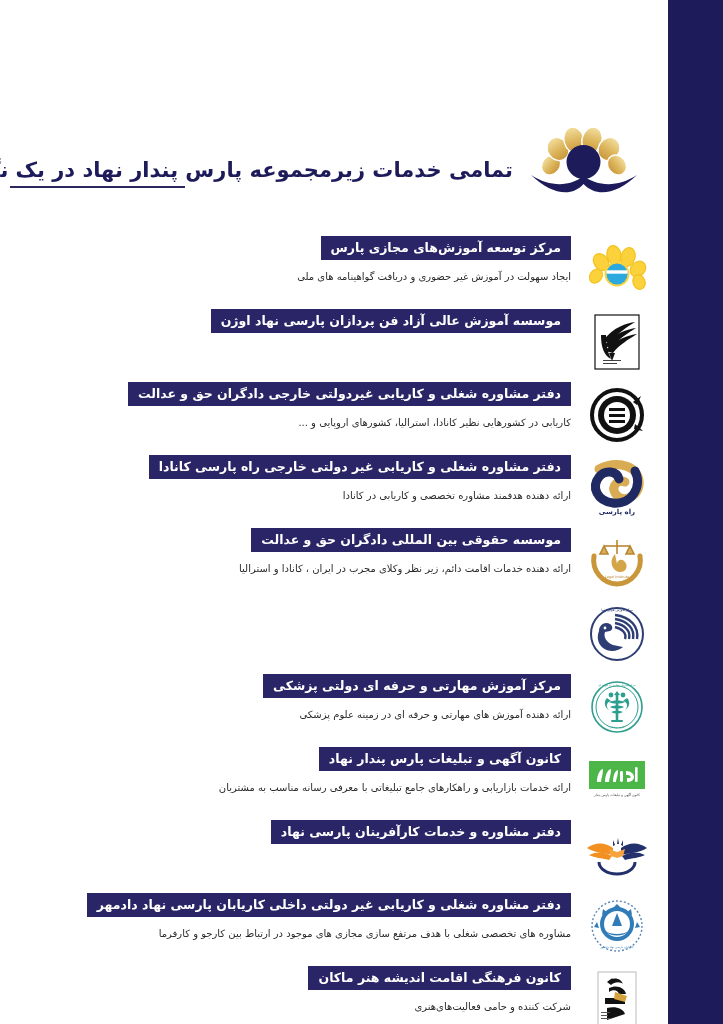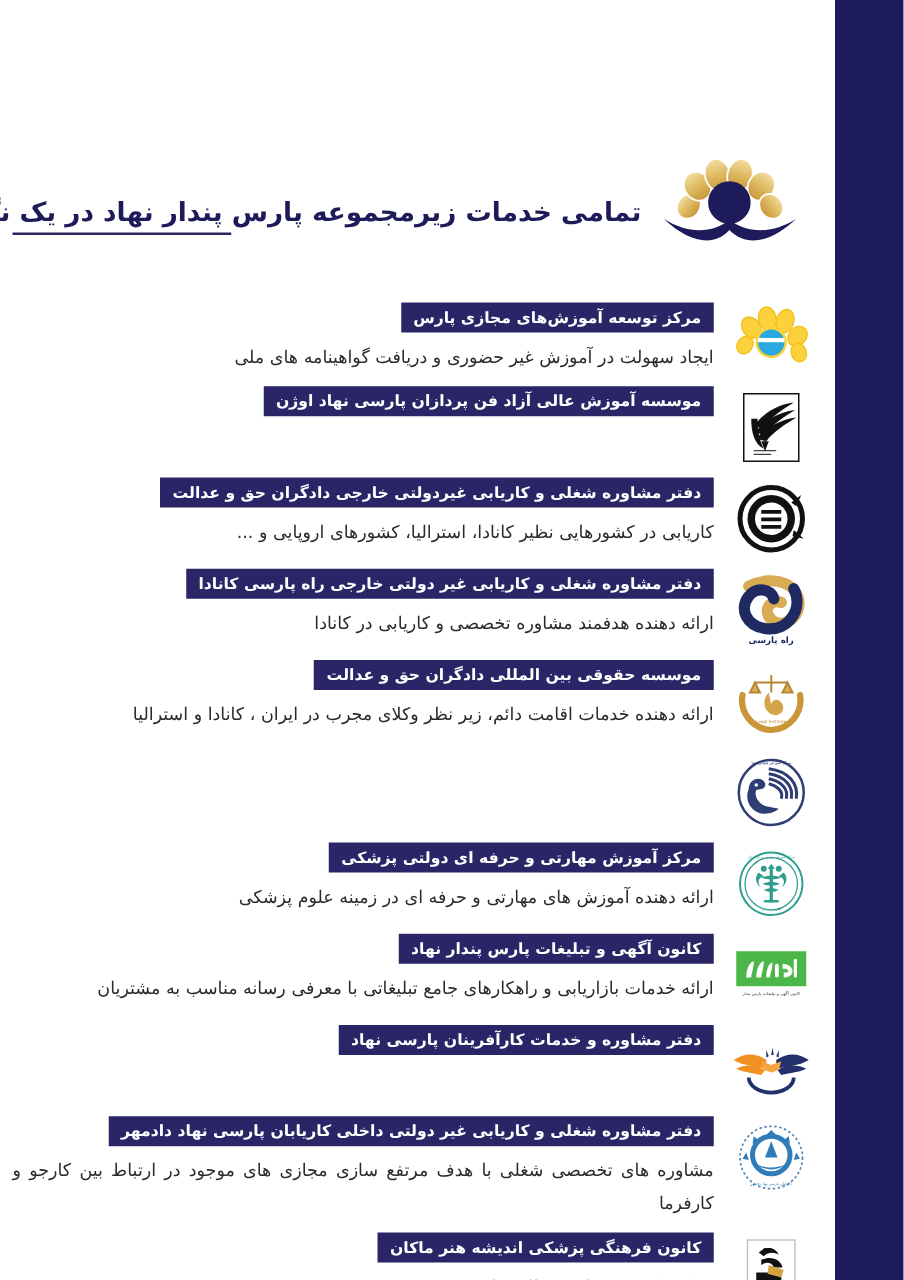--- a/index.html
+++ b/index.html
@@ -56,30 +56,30 @@
     background:#2a2566;
     color:#ffffff;
     font-size:12.5px;font-weight:bold;
     padding:5px 10px 6px 10px;
     line-height:1.05;
     white-space:nowrap;
     margin-bottom:8px;
   }
   .desc{
     color:#2a2a2a;
-    font-size:14px;
+    font-size:10px;
     line-height:1.85;
     text-align:justify;
     direction:rtl;
     padding-left:2px;
     margin:0;
   }
 
   
-  .row.r0{margin-top:0px;align-items:flex-end;}
+  .row.r0{margin-top:0px;}
   .row{margin-top:9px;}
 
   svg{display:block;overflow:visible;}
 </style>
 </head>
 <body>
 
 <div id="page">
 
   <div class="edge-band"></div>
@@ -365,19 +365,19 @@
             <path d="M30 24 L42 28 L40 34 L29 31 Z" fill="#d4a23f"></path>
             <g fill="#555">
               <rect x="16" y="44" width="9" height="1"></rect>
               <rect x="16" y="47" width="7" height="1"></rect>
               <rect x="16" y="50" width="9" height="1"></rect>
             </g>
           </svg>
         </div>
       </div>
       <div class="text-cell">
-        <div class="title-bar">کانون فرهنگی پزشکی اندیشه هنر ماکان</div>
+        <div class="title-bar">کانون فرهنگی اقامت اندیشه هنر ماکان</div>
         <p class="desc">شرکت کننده و حامی فعالیت‌های‌هنری</p>
       </div>
     </div>
 
   </div>
 </div>
 
 </body></html>

